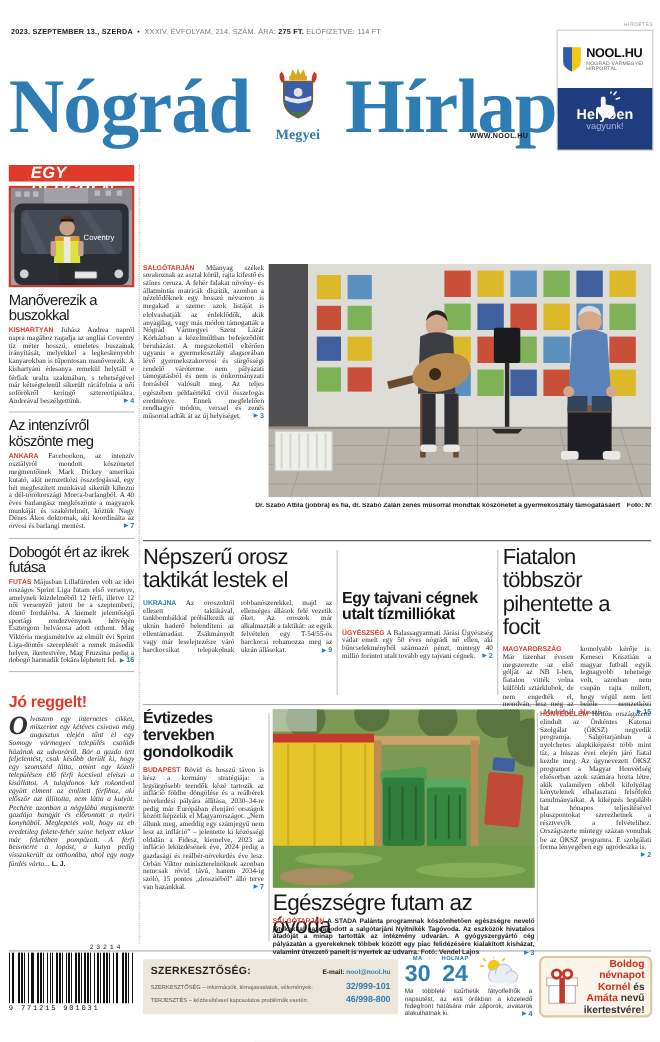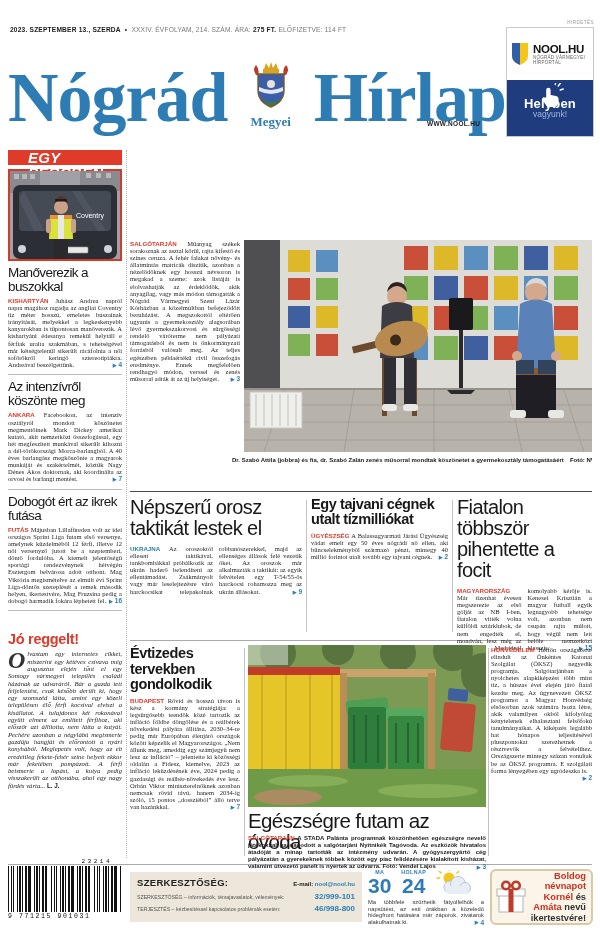--- a/index.html
+++ b/index.html
@@ -73,21 +73,21 @@
   .vdot{position:absolute;left:126px;top:150px;height:708px;border-left:1px dotted #b5b5b5;}
   
   .hr1{position:absolute;left:130px;top:491px;width:462px;border-top:1px solid #4a4a4a;}
   .hr2{position:absolute;left:130px;top:640px;width:462px;border-top:1px solid #aaa;}
   .hr3{position:absolute;left:8px;top:864px;width:584px;border-top:1px solid #aaa;}
   .vd{position:absolute;border-left:1px solid #c2c2c2;}
   
   .r2a{position:absolute;left:130px;top:497px;width:172px;}
   .r2a h2,.r2c h2{font-size:20px;line-height:21px;margin-bottom:6px;}
   .r2b{position:absolute;left:311px;top:497px;width:137px;}
-  .r2b h2{font-size:14.5px;line-height:15px;margin-bottom:5px;}
+  .r2b h2{font-size:14.5px;line-height:15px;margin-bottom:5px;margin-top:40px;}
   .r2c{position:absolute;left:457px;top:497px;width:135px;}
   .cols2{column-count:2;column-gap:6px;}
   
   .r3l{position:absolute;left:130px;top:646px;width:110px;}
   .r3l h2,.r3r h2{font-size:14.5px;line-height:15.5px;margin-bottom:4px;}
   .r3c-photo{position:absolute;left:248px;top:645px;width:238px;height:162px;background:#7d9a55;overflow:hidden;}
   .r3c-head{position:absolute;left:248px;top:810px;width:238px;font-size:20.5px;line-height:21px;letter-spacing:-.6px;}
   .r3c-cap{position:absolute;left:248px;top:834px;width:238px;font-family:"Liberation Sans",sans-serif;
     font-size:6px;line-height:7px;font-weight:bold;text-align:justify;color:#222;}
   .r3r{position:absolute;left:491px;top:646px;width:101px;}

